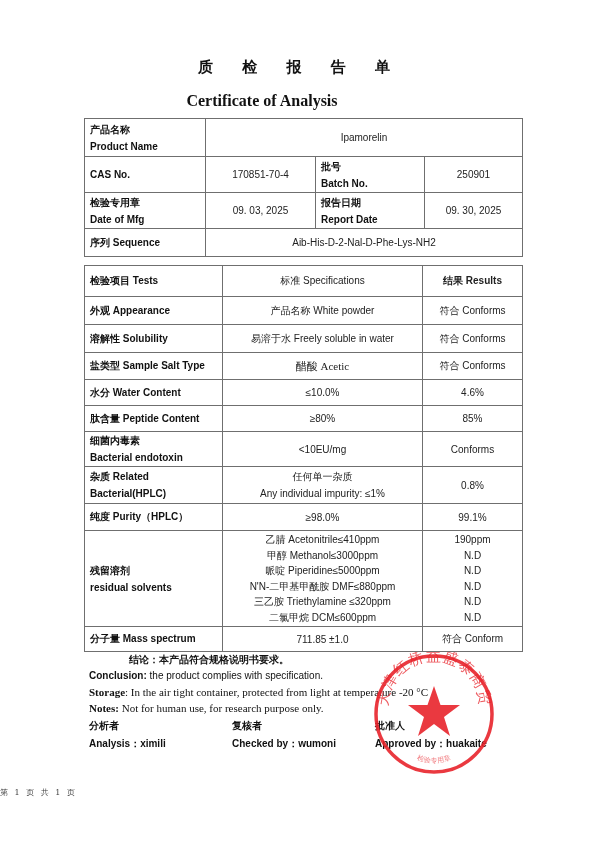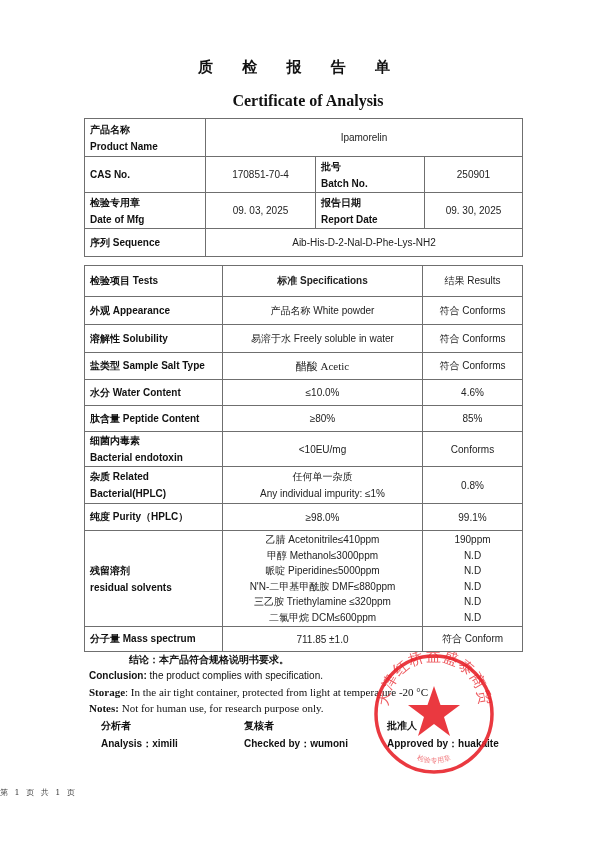--- a/index.html
+++ b/index.html
@@ -1,33 +1,33 @@
 <!DOCTYPE html>
 <html><head>
 <meta charset="utf-8">
 <style>
   html, body { margin: 0; padding: 0; background: #ffffff; }
   body { width: 600px; height: 849px; position: relative; overflow: hidden;
          font-family: "Liberation Sans", "DejaVu Sans", sans-serif; color: #111; }
   .title-cn { position: absolute; top: 58px; left: 0; width: 600px; text-align: center;
               font-family: "DejaVu Serif", serif; font-weight: bold; font-size: 15px; letter-spacing: 12px; }
   .title-en { position: absolute; top: 92px; left: 0; width: 524px; text-align: center;
-              font-family: "Liberation Serif", serif; font-weight: bold; font-size: 16px; padding-left: 46px; }
+              font-family: "Liberation Serif", serif; font-weight: bold; font-size: 16px; }
   table { position: absolute; left: 84px; width: 438px; border-collapse: collapse; table-layout: fixed; }
   td { border: 1px solid #6f6f6f; font-size: 10px; padding: 0 5px; vertical-align: middle; }
   td.lbl { font-weight: bold; text-align: left; }
   td.val { text-align: center; color: #222; }
   .line { display: block; line-height: 17px; }
   #t1 { top: 118px; }
   #t2 { top: 265px; }
   .serif { font-family: "Liberation Serif", serif; font-size: 11px; margin-top: 36px; }
   .notes { position: absolute; left: 89px; top: 652px; font-size: 10px; line-height: 16px; }
   .notes .cn { font-weight: bold; margin-left: 40px; }
   .notes .serifline { font-family: "Liberation Serif", serif; font-size: 11px; }
-  .sig { position: absolute; top: 717px; font-size: 10px; font-weight: bold; line-height: 18px; margin-left: 12px; }
+  .sig { position: absolute; top: 717px; font-size: 10px; font-weight: bold; line-height: 18px; }
   .footer { position: absolute; top: 787px; left: 0; width: 600px; text-align: left;
             font-family: "DejaVu Serif", serif; font-size: 8px; color: #444; letter-spacing: 2px; }
   .seal { position: absolute; left: 372px; top: 652px; width: 124px; height: 124px; pointer-events: none; }
 </style>
 </head>
 <body>
 
 <div class="title-cn">质 检 报 告 单</div>
 <div class="title-en">Certificate of Analysis</div>
 
@@ -76,22 +76,22 @@
 
 <table id="t2">
   <colgroup>
       <col style="width:138px">
       <col style="width:200px">
       <col style="width:100px">
     </colgroup>
   <tbody>
       <tr style="height:31px">
     <td class="lbl">检验项目 Tests</td>
-    <td class="val" style="font-weight:bold">标准 Specifications</td>
-    <td class="val" style="font-weight:normal">结果 Results</td>
+    <td class="val" style="font-weight:normal">标准 Specifications</td>
+    <td class="val" style="font-weight:bold">结果 Results</td>
   </tr>
   <tr style="height:28px">
     <td class="lbl">外观 Appearance</td>
     <td class="val">产品名称 White powder</td>
     <td class="val">符合 Conforms</td>
   </tr>
   <tr style="height:28px">
     <td class="lbl">溶解性 Solubility</td>
     <td class="val">易溶于水 Freely soluble in water</td>
     <td class="val">符合 Conforms</td>

